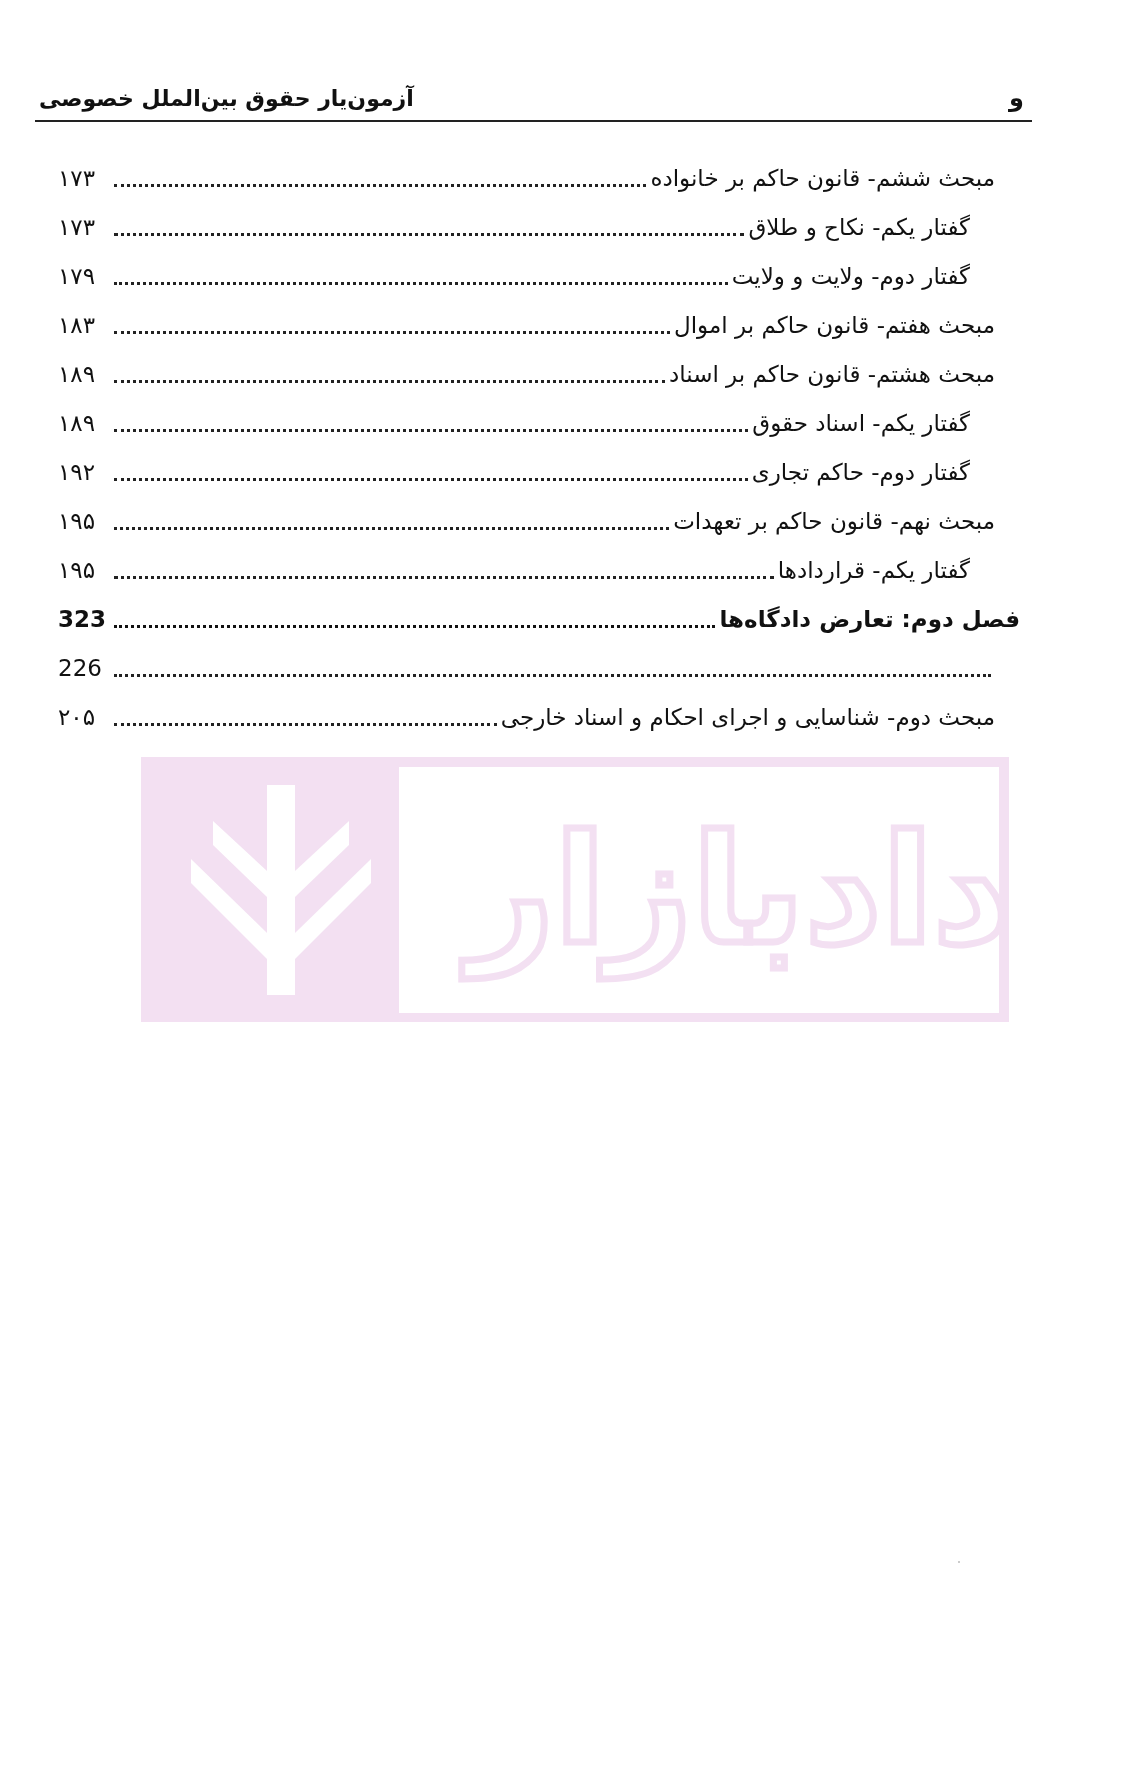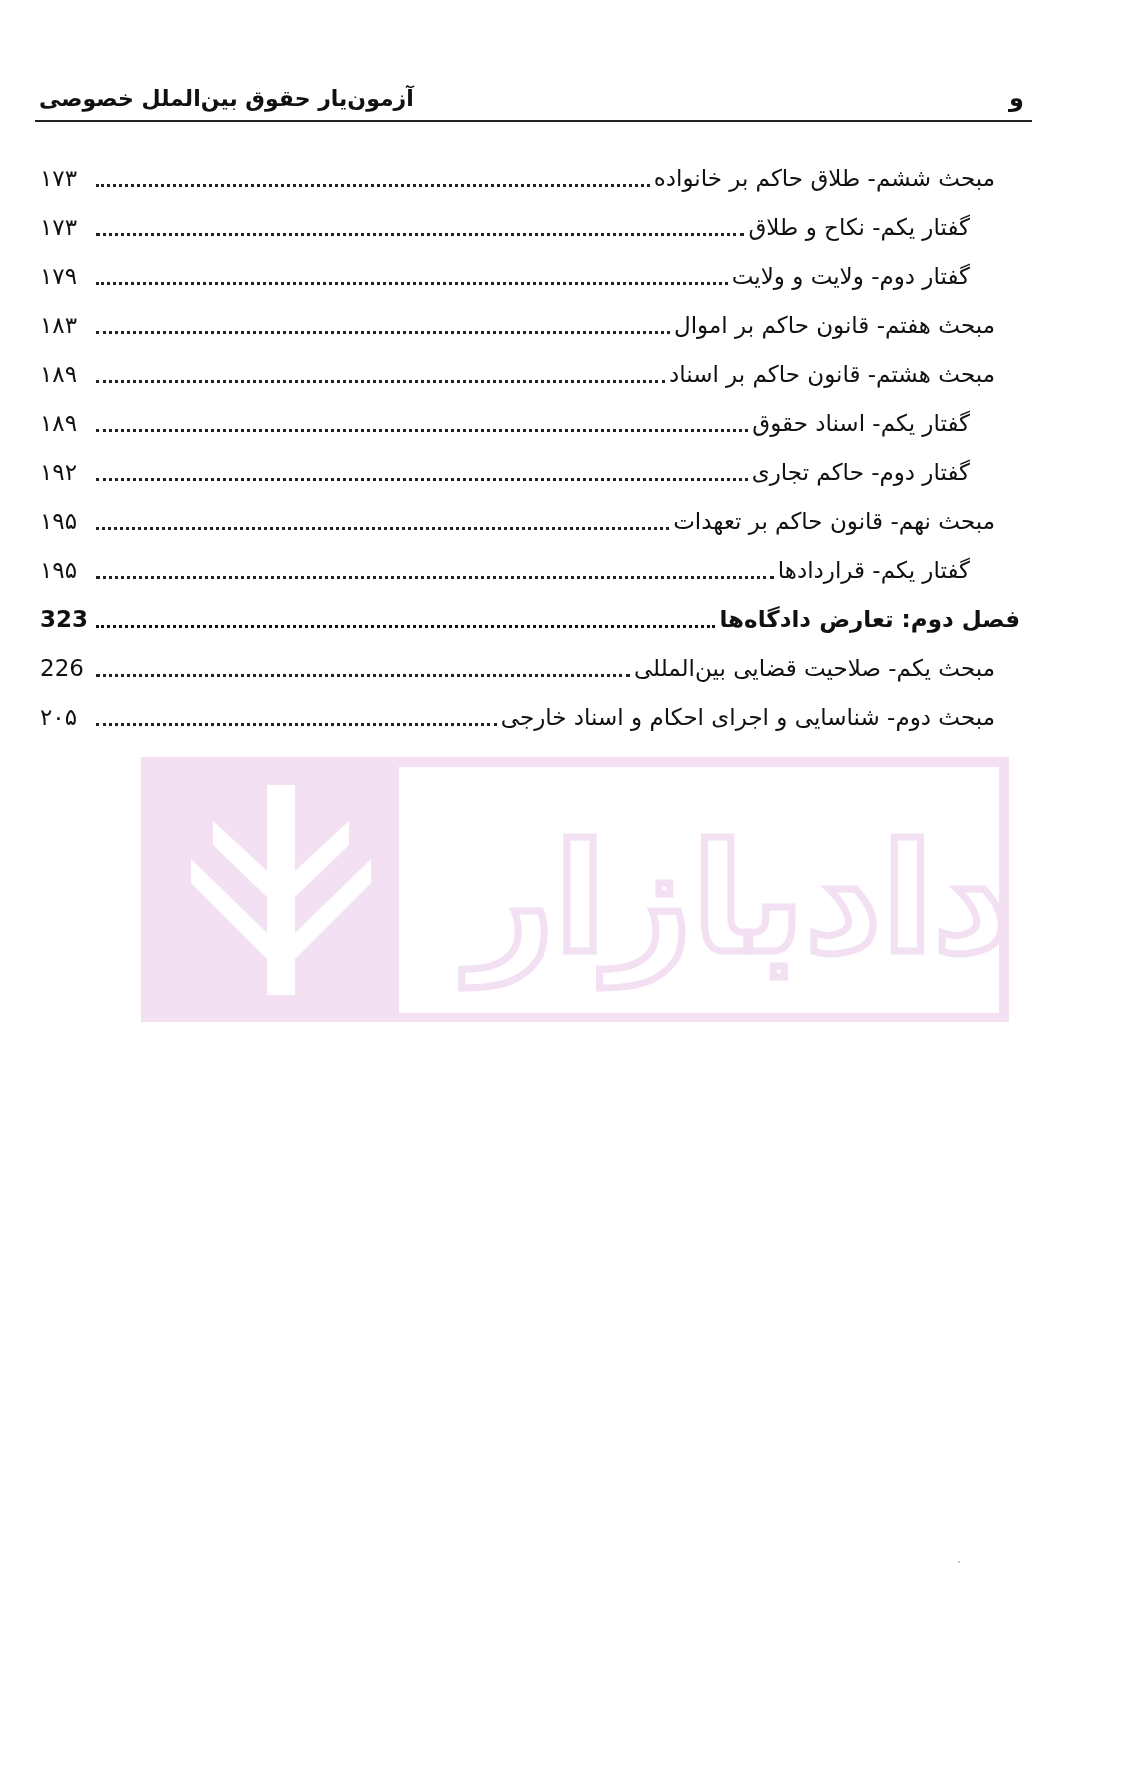--- a/index.html
+++ b/index.html
@@ -74,20 +74,21 @@
       height: 0;
     }
     .toc-row .entry-page {
       width: 52px;
       text-align: left;
       font-size: 23px;
       line-height: 30px;
       padding-bottom: 4px;
       direction: rtl;
       unicode-bidi: plaintext;
+      margin-left: 18px;
     }
     .toc-row.level-section { padding-right: 25px; }
     .toc-row.level-subsection { padding-right: 50px; }
     .toc-row.level-chapter { padding-right: 0; }
     .toc-row.level-chapter .entry-title,
     .toc-row.level-chapter .entry-page { font-weight: bold; }
     .toc-row.level-chapter .leader { border-bottom-color: #111111; }
 
     .watermark {
       position: absolute;
@@ -108,21 +109,21 @@
     .watermark .logo-mark {
       position: absolute;
       left: 50px;
       top: 22px;
       width: 180px;
       height: 220px;
     }
     .watermark .wordmark {
       position: absolute;
       left: 0;
-      top: 12px;
+      top: 3px;
       width: 680px;
       height: 246px;
     }
     .watermark .wordmark-text {
       position: absolute;
       left: 0;
       right: 0;
       top: 20px;
       text-align: center;
       font-size: 150px;
@@ -146,21 +147,21 @@
 <body>
 
 <header class="page-header">
   <div class="running-title">آزمون‌یار حقوق بین‌الملل خصوصی</div>
   <div class="page-number">و</div>
 </header>
 <div class="header-rule"></div>
 
 <nav class="toc">
   <div class="toc-row level-section">
-    <span class="entry-title">مبحث ششم- طلاق حاکم بر خانواده</span>
+    <span class="entry-title">مبحث ششم- قانون حاکم بر خانواده</span>
     <span class="leader"></span>
     <span class="entry-page">۱۷۳</span>
   </div>
   <div class="toc-row level-subsection">
     <span class="entry-title">گفتار یکم- نکاح و طلاق</span>
     <span class="leader"></span>
     <span class="entry-page">۱۷۳</span>
   </div>
   <div class="toc-row level-subsection">
     <span class="entry-title">گفتار دوم- ولایت و ولایت</span>
@@ -196,21 +197,20 @@
     <span class="entry-title">گفتار یکم- قراردادها</span>
     <span class="leader"></span>
     <span class="entry-page">۱۹۵</span>
   </div>
   <div class="toc-row level-chapter">
     <span class="entry-title">فصل دوم: تعارض دادگاه‌ها</span>
     <span class="leader"></span>
     <span class="entry-page">323</span>
   </div>
   <div class="toc-row level-section">
-    <span class="entry-title">مبحث یکم- صلاحیت قضایی بین‌المللی</span>
     <span class="leader"></span>
     <span class="entry-page">226</span>
   </div>
   <div class="toc-row level-section">
     <span class="entry-title">مبحث دوم- شناسایی و اجرای احکام و اسناد خارجی</span>
     <span class="leader"></span>
     <span class="entry-page">۲۰۵</span>
   </div>
 </nav>
 

